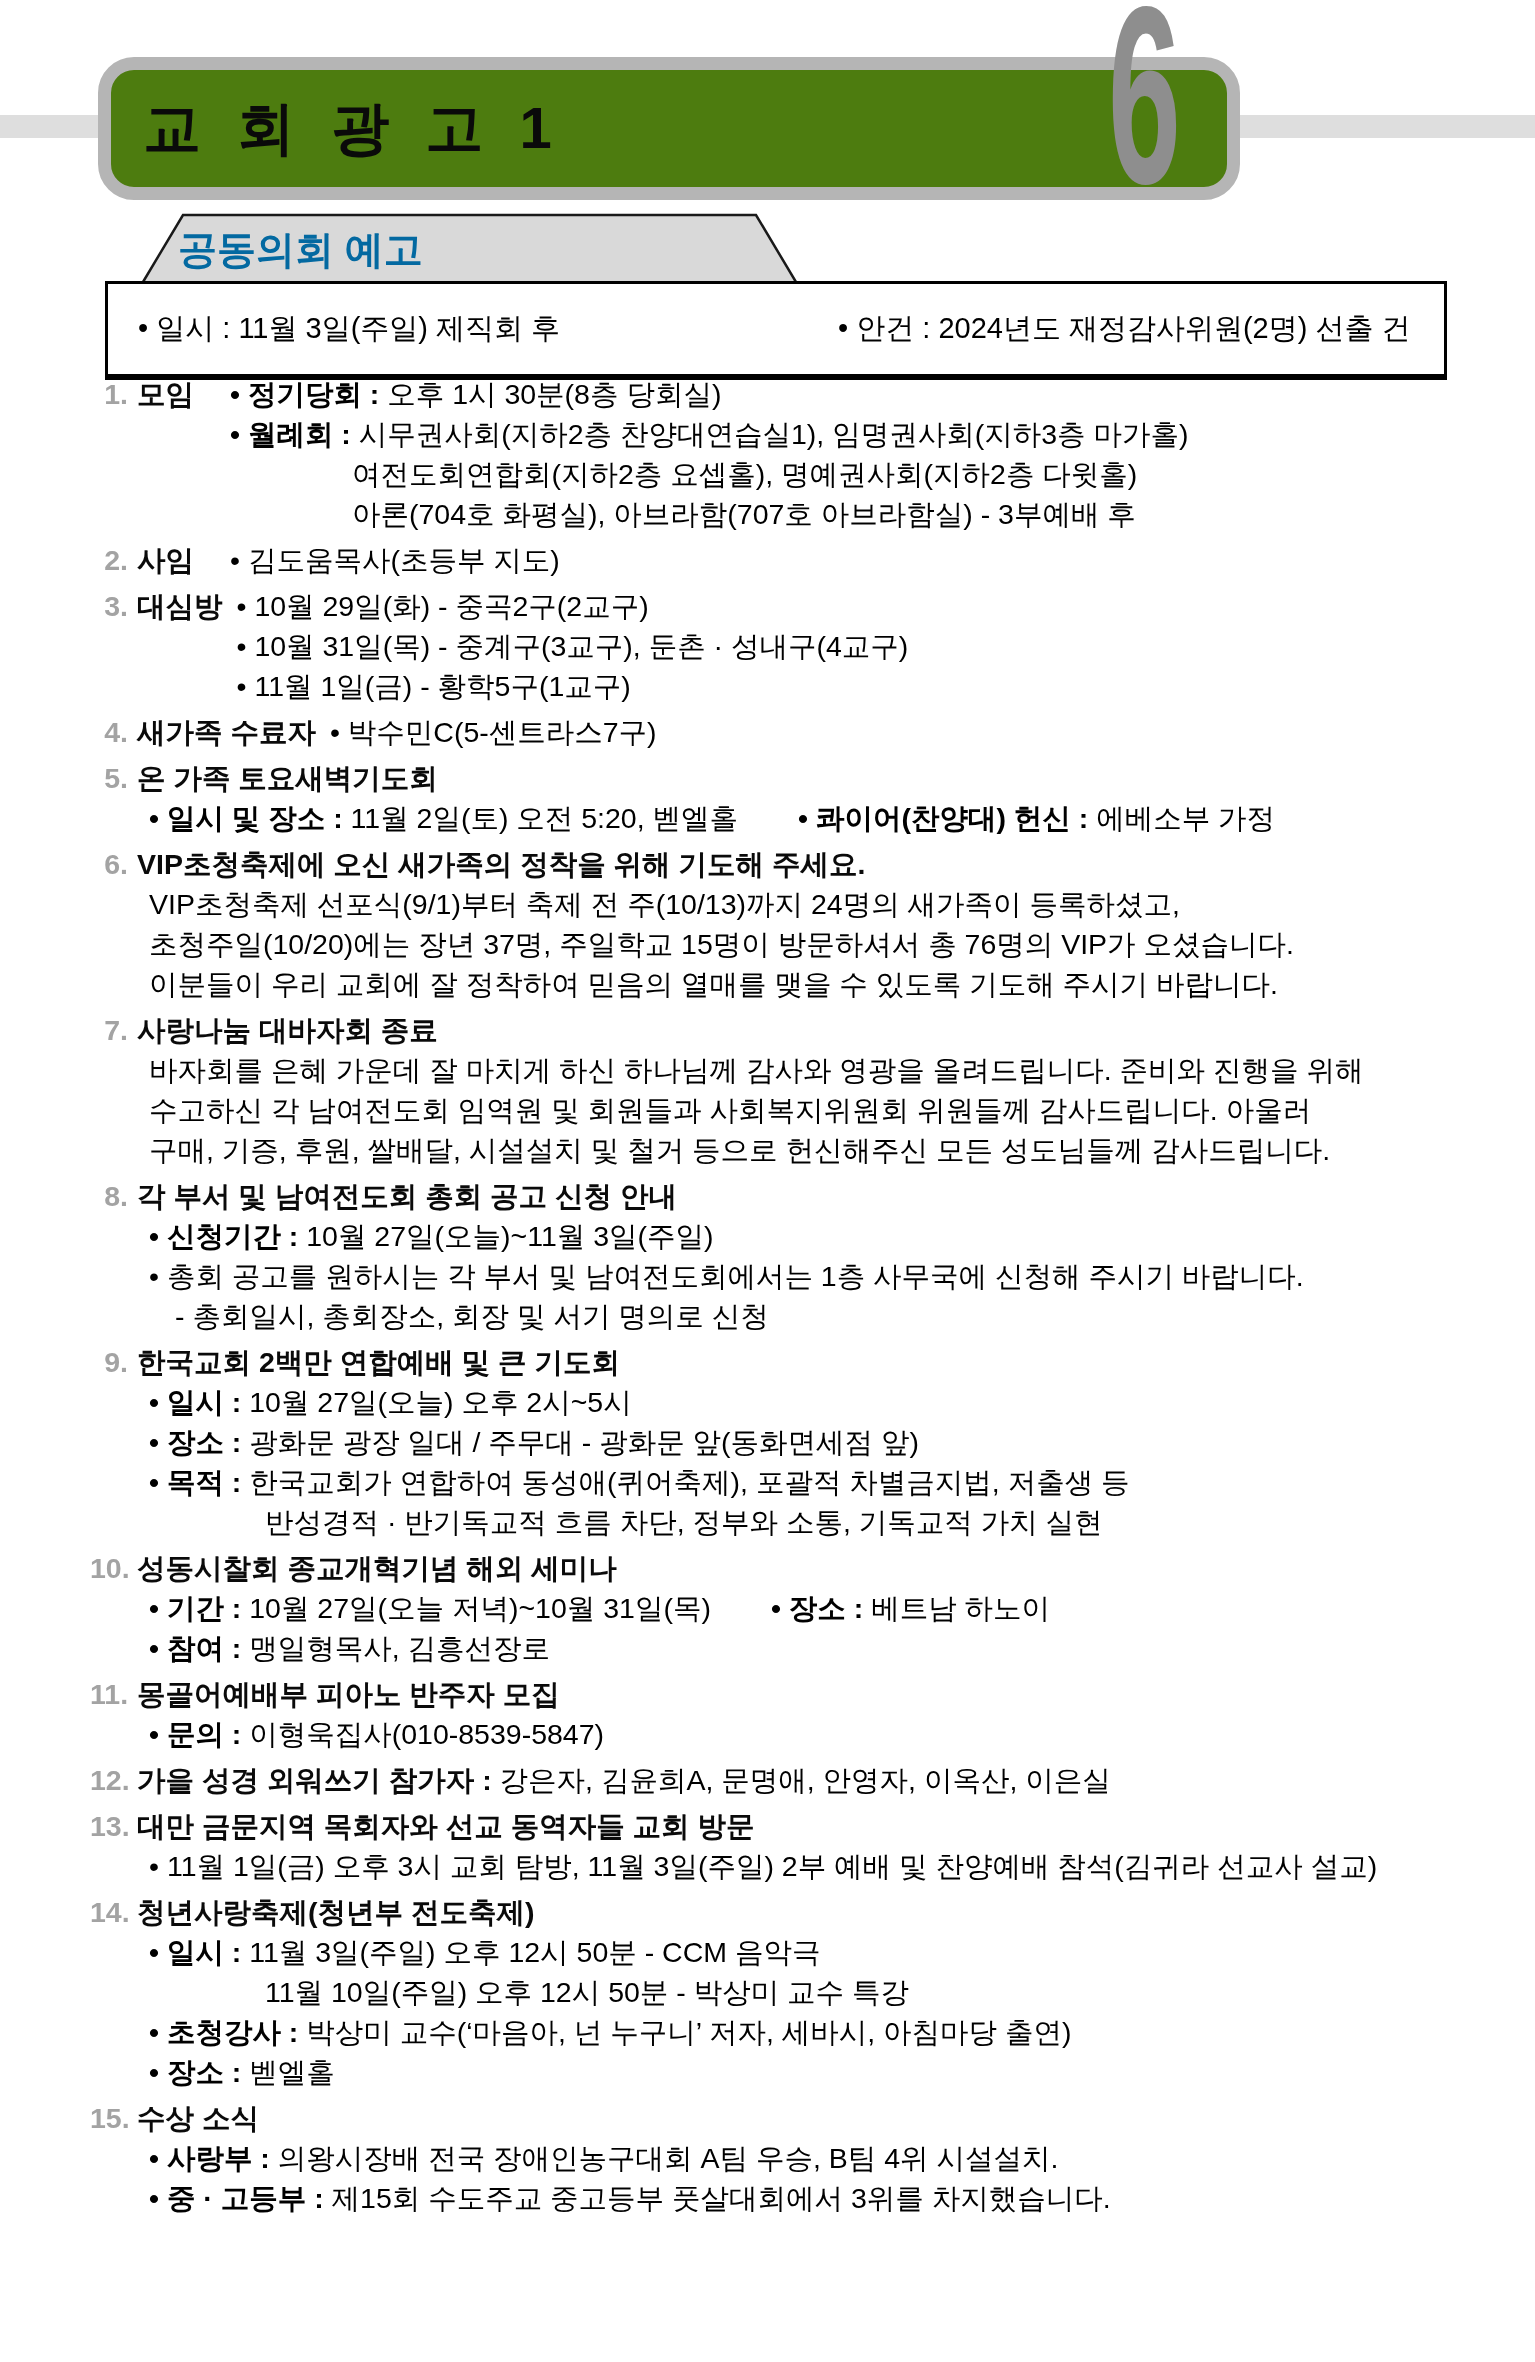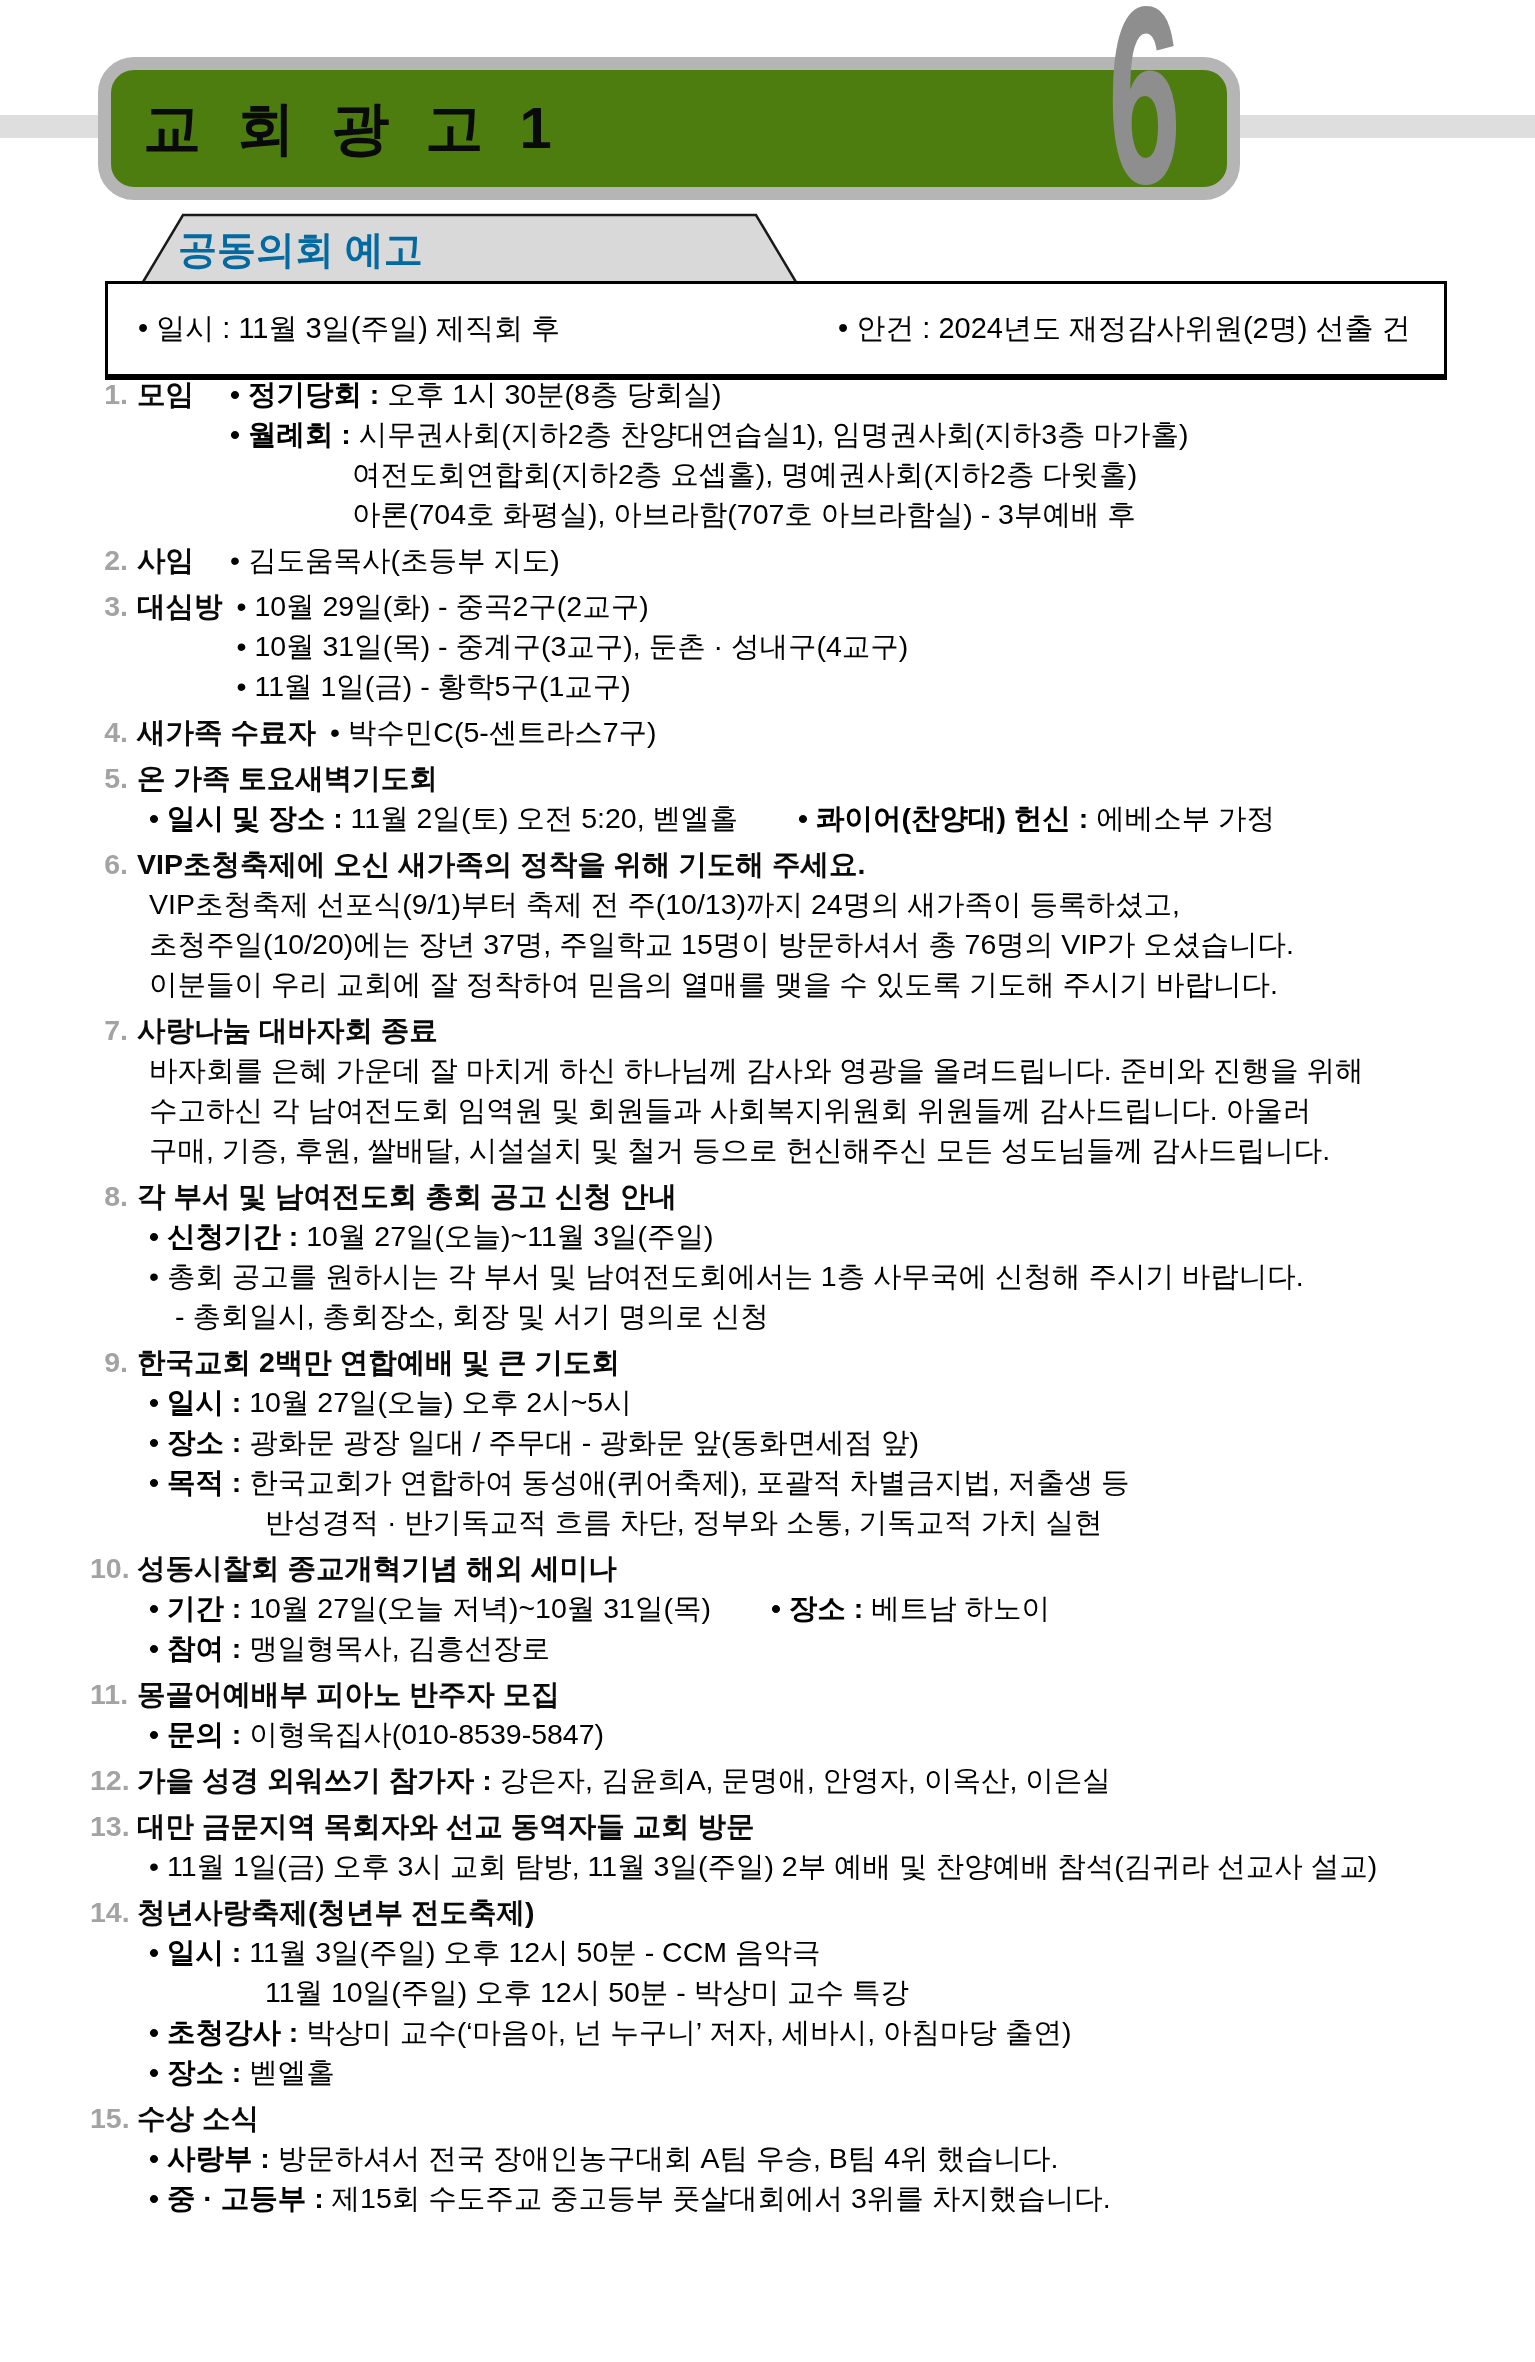--- a/index.html
+++ b/index.html
@@ -179,18 +179,18 @@
         <div class="item-body">
           <div class="line ind-0"><span class="seg"><span class="seg-label">• 일시 : </span><span class="seg-text">11월 3일(주일) 오후 12시 50분 - CCM 음악극</span></span></div>
           <div class="line ind-2"><span class="seg"><span class="seg-text">11월 10일(주일) 오후 12시 50분 - 박상미 교수 특강</span></span></div>
           <div class="line ind-0"><span class="seg"><span class="seg-label">• 초청강사 : </span><span class="seg-text">박상미 교수(‘마음아, 넌 누구니’ 저자, 세바시, 아침마당 출연)</span></span></div>
           <div class="line ind-0"><span class="seg"><span class="seg-label">• 장소 : </span><span class="seg-text">벧엘홀</span></span></div>
         </div>
       </div>
       <div class="item item-block">
         <div class="item-head"><span class="item-num">15.</span><span class="item-title">수상 소식</span></div>
         <div class="item-body">
-          <div class="line ind-0"><span class="seg"><span class="seg-label">• 사랑부 : </span><span class="seg-text">방문하셔서 전국 장애인농구대회 A팀 우승, B팀 4위 했습니다.</span></span></div>
+          <div class="line ind-0"><span class="seg"><span class="seg-label">• 사랑부 : </span><span class="seg-text">의왕시장배 전국 장애인농구대회 A팀 우승, B팀 4위 시설설치.</span></span></div>
           <div class="line ind-0"><span class="seg"><span class="seg-label">• 중 · 고등부 : </span><span class="seg-text">제15회 수도주교 중고등부 풋살대회에서 3위를 차지했습니다.</span></span></div>
         </div>
       </div>
     </div>
 </div>
 
 </body></html>

